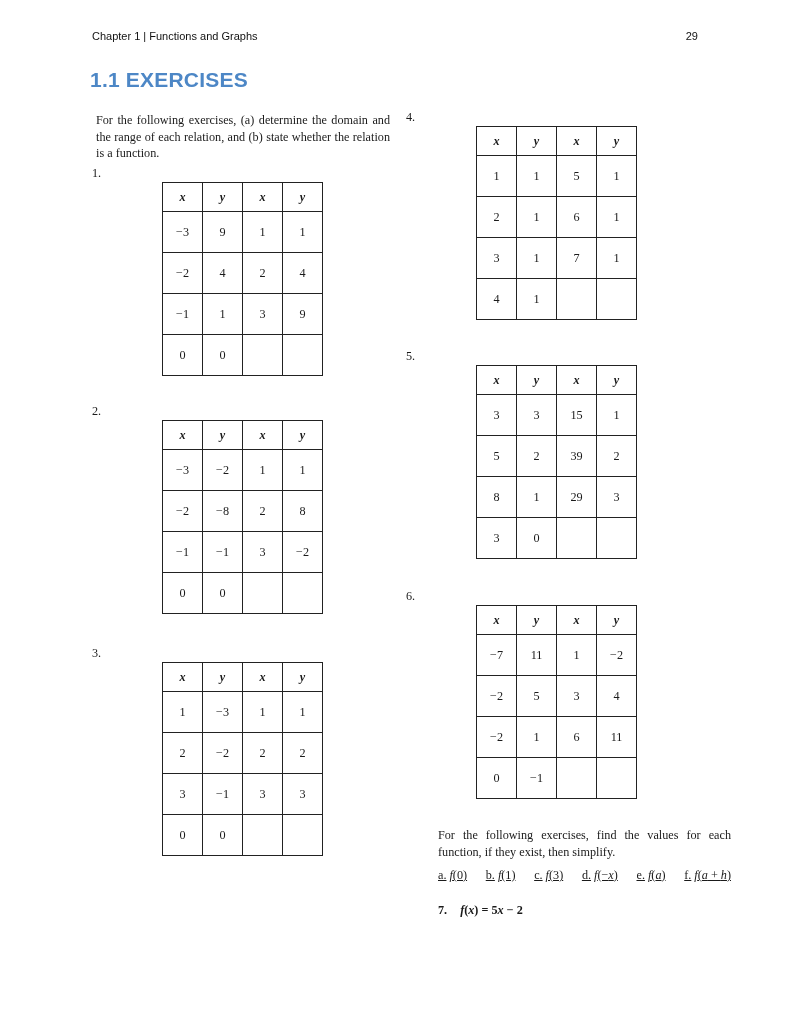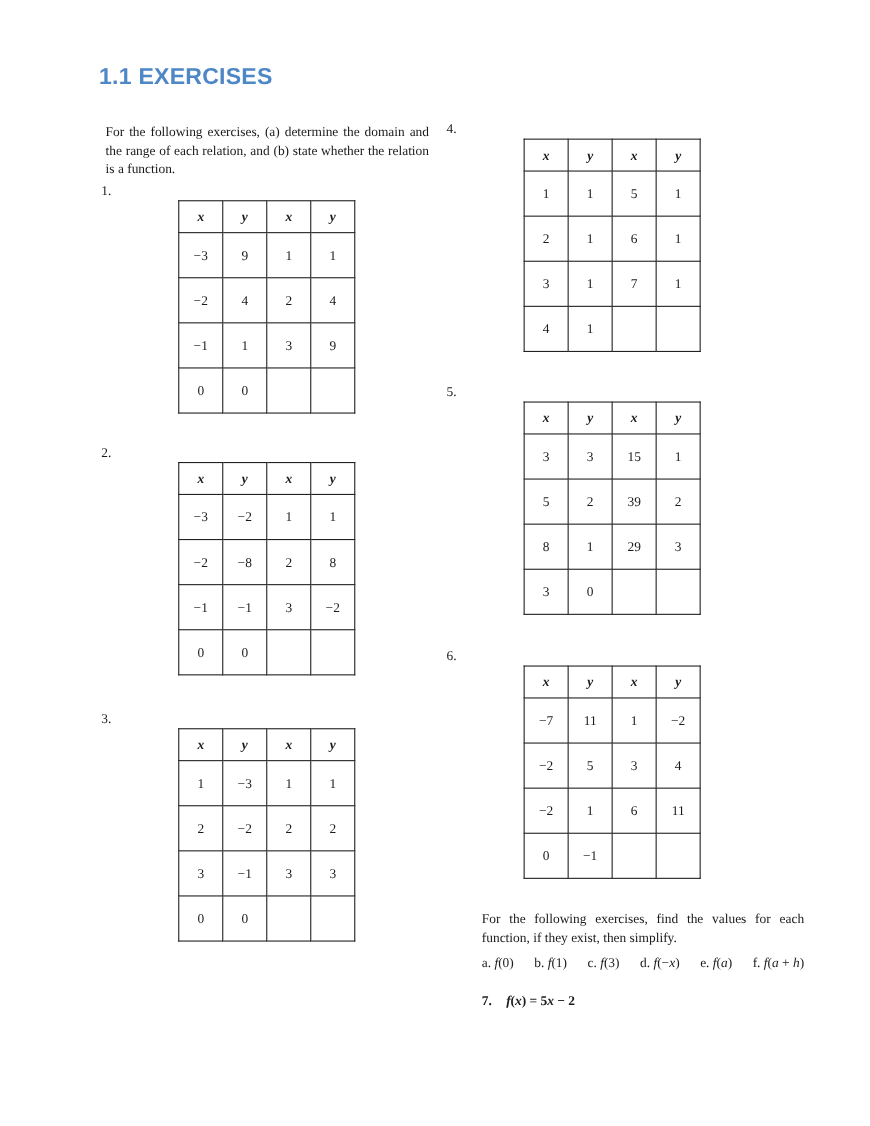--- a/index.html
+++ b/index.html
@@ -19,21 +19,21 @@
     top: 30px;
     display: flex;
     justify-content: space-between;
     font-family: "Liberation Sans", sans-serif;
     font-size: 11px;
     color: #111;
   }
   .section-title {
     position: absolute;
     left: 90px;
-    top: 58px;
+    top: 68px;
     margin: 0;
     font-family: "Liberation Sans", sans-serif;
     font-weight: 700;
     font-size: 21px;
     letter-spacing: 0.2px;
     text-align: center;
   }
   .intro {
     position: absolute;
     left: 92px;
@@ -85,31 +85,36 @@
     margin-left: 32px;
   }
   .values-block p { margin: 0; }
   .values-instructions { text-align: justify; }
   .values-items {
     margin-top: 7px !important;
     display: flex;
     justify-content: space-between;
     align-items: flex-start;
     white-space: nowrap;
+    text-decoration: underline;
   }
   .vitem i, .ex7 i { font-family: "Liberation Serif", serif; font-style: italic; }
   .vlab { margin-right: 3px; }
   .ex7 { margin-top: 18px !important; font-weight: bold; }
   .ex7-num { display: inline-block; margin-right: 13px; }
 </style>
 </head>
 <body>
 
 <div class="page">
 
+  <div class="running-head">
+    <span>Chapter 1 | Functions and Graphs</span>
+    <span>29</span>
+  </div>
 
   <h1 class="section-title" style="color: rgb(77, 135, 198);">1.1 EXERCISES</h1>
 
   <p class="intro">For the following exercises, (a) determine the domain and the range of each relation, and (b) state whether the relation is a function.</p>
 
   <div id="tables-mount">
   <div class="exercise t1">
     <span class="ex-num">1.</span>
     <table class="rel-table">
       <thead>

